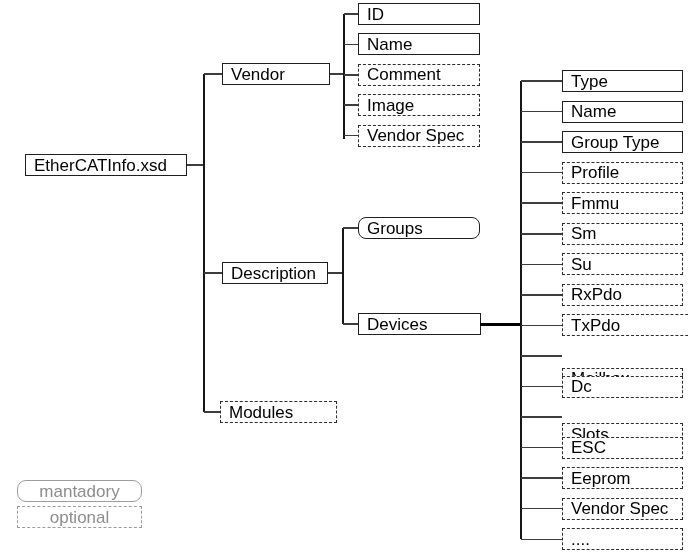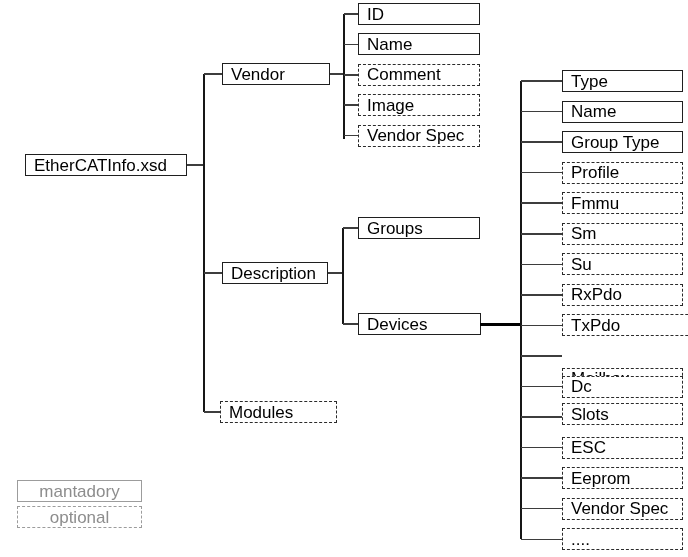--- a/index.html
+++ b/index.html
@@ -60,21 +60,21 @@
     </div>
     <div class="node dashed" style="left: 358px; top: 63.8px; width: 122px;">
       <span>Comment</span>
     </div>
     <div class="node dashed" style="left: 358px; top: 94.2px; width: 122px;">
       <span>Image</span>
     </div>
     <div class="node dashed" style="left: 358px; top: 124.6px; width: 122px;">
       <span>Vendor Spec</span>
     </div>
-    <div class="node" style="left: 358px; top: 217px; width: 122px;">
+    <div class="node" style="left: 358px; top: 217px; width: 122px; border-radius: 8px;">
       <span>Groups</span>
     </div>
     <div class="node" style="left: 358px; top: 313px; width: 123px; padding-left: 8px;">
       <span>Devices</span>
     </div>
     <div class="node" style="left: 562px; top: 70px; width: 121px;">
       <span>Type</span>
     </div>
     <div class="node" style="left: 562px; top: 100.55px; width: 121px;">
       <span>Name</span>
@@ -99,36 +99,36 @@
     </div>
     <div class="node dashed" style="left: 562px; top: 314.4px; width: 146px; text-align: right;">
       <span>TxPdo</span>
     </div>
     <div class="node dashed" style="left: 562px; top: 344.95px; width: 121px; margin-top: 23px;">
       <span>Mailbox</span>
     </div>
     <div class="node dashed" style="left: 562px; top: 375.5px; width: 121px;">
       <span>Dc</span>
     </div>
-    <div class="node dashed" style="left: 562px; top: 403px; width: 121px;">
+    <div class="node dashed" style="left: 562px; top: 423px; width: 121px;">
       <span>Slots</span>
     </div>
     <div class="node dashed" style="left: 562px; top: 436.6px; width: 121px;">
       <span>ESC</span>
     </div>
     <div class="node dashed" style="left: 562px; top: 467.15px; width: 121px;">
       <span>Eeprom</span>
     </div>
     <div class="node dashed" style="left: 562px; top: 497.7px; width: 121px;">
       <span>Vendor Spec</span>
     </div>
     <div class="node dashed" style="left: 562px; top: 528.25px; width: 121px;">
       <span>....</span>
     </div>
-    <div class="node legend" style="left: 17px; top: 480px; width: 125px;">
+    <div class="node legend" style="left: 17px; top: 480px; width: 125px; border-radius: 9px;">
       <span>mantadory</span>
     </div>
     <div class="node dashed legend" style="left: 17px; top: 506px; width: 125px;">
       <span>optional</span>
     </div>
     <div class="line" style="left: 187px; width: 17px; top: 164.25px; height: 1.5px;"></div>
     <div class="line trunk" style="top: 74px; height: 338px; left: 203px; width: 2px;"></div>
     <div class="line" style="left: 204px; width: 18px; top: 73.25px; height: 1.5px;"></div>
     <div class="line" style="left: 204px; width: 18px; top: 272.25px; height: 1.5px;"></div>
     <div class="line" style="left: 204px; width: 16px; top: 411.25px; height: 1.5px;"></div>

